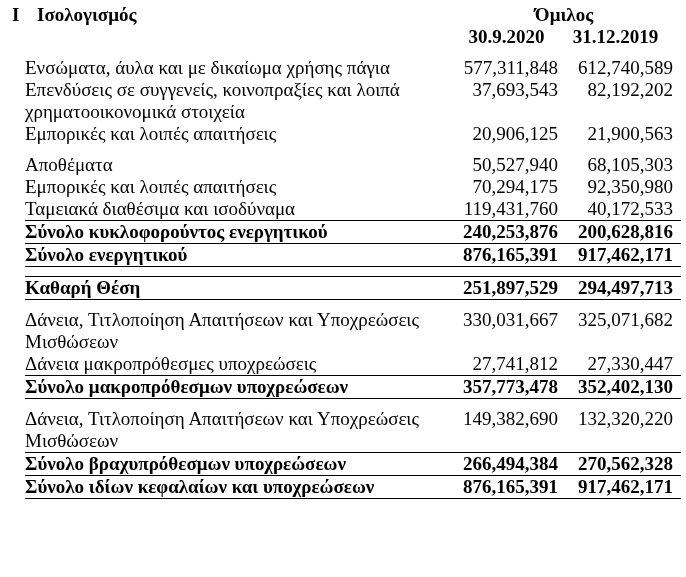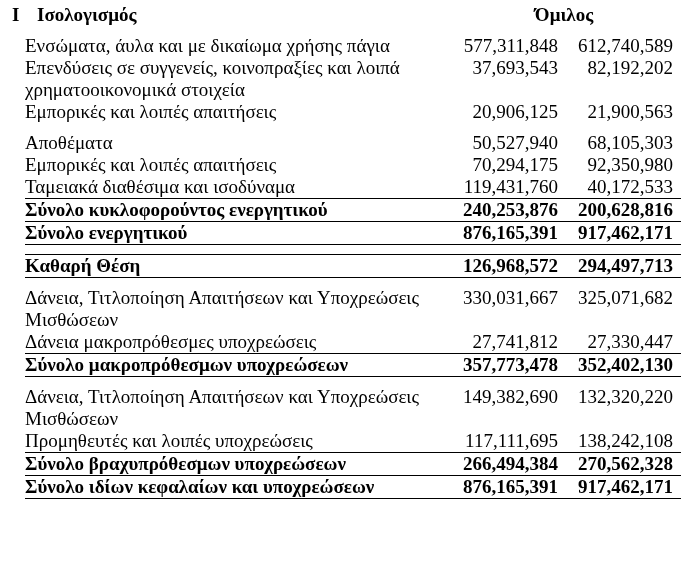--- a/index.html
+++ b/index.html
@@ -61,20 +61,25 @@
       <col class="c-v1">
       <col class="c-v2">
     </colgroup>
     <thead>
       <tr class="hdr">
         <td>
           <span class="section-index">Ι</span><span class="title-text">Ισολογισμός</span>
         </td>
         <td class="omilos" colspan="2">Όμιλος</td>
       </tr>
+      <tr class="hdr">
+        <td></td>
+        <td class="date">30.9.2020</td>
+        <td class="date num2">31.12.2019</td>
+      </tr>
       <tr class="spacer">
           <td colspan="3"></td>
         </tr>
     </thead>
     <tbody>
         <tr>
     <td>Ενσώματα, άυλα και με δικαίωμα χρήσης πάγια</td>
     <td class="num">577,311,848</td>
     <td class="num num2">612,740,589</td>
   </tr>
@@ -114,21 +119,21 @@
         <tr class="total">
     <td>Σύνολο ενεργητικού</td>
     <td class="num">876,165,391</td>
     <td class="num num2">917,462,171</td>
   </tr>
         <tr class="spacer">
           <td colspan="3"></td>
         </tr>
         <tr class="total">
     <td>Καθαρή Θέση</td>
-    <td class="num">126,968,572</td>
+    <td class="num">251,897,529</td>
     <td class="num num2">294,497,713</td>
   </tr>
         <tr class="spacer">
           <td colspan="3"></td>
         </tr>
         <tr>
     <td>Δάνεια, Τιτλοποίηση Απαιτήσεων και Υποχρεώσεις Μισθώσεων</td>
     <td class="num">330,031,667</td>
     <td class="num num2">325,071,682</td>
   </tr>
@@ -143,25 +148,20 @@
     <td class="num num2">352,402,130</td>
   </tr>
         <tr class="spacer">
           <td colspan="3"></td>
         </tr>
         <tr>
     <td>Δάνεια, Τιτλοποίηση Απαιτήσεων και Υποχρεώσεις Μισθώσεων</td>
     <td class="num">149,382,690</td>
     <td class="num num2">132,320,220</td>
   </tr>
-        <tr>
-    <td>Προμηθευτές και λοιπές υποχρεώσεις</td>
-    <td class="num">117,111,695</td>
-    <td class="num num2">138,242,108</td>
-  </tr>
         <tr class="total">
     <td>Σύνολο βραχυπρόθεσμων υποχρεώσεων</td>
     <td class="num">266,494,384</td>
     <td class="num num2">270,562,328</td>
   </tr>
         <tr class="total">
     <td>Σύνολο ιδίων κεφαλαίων και υποχρεώσεων</td>
     <td class="num">876,165,391</td>
     <td class="num num2">917,462,171</td>
   </tr>

